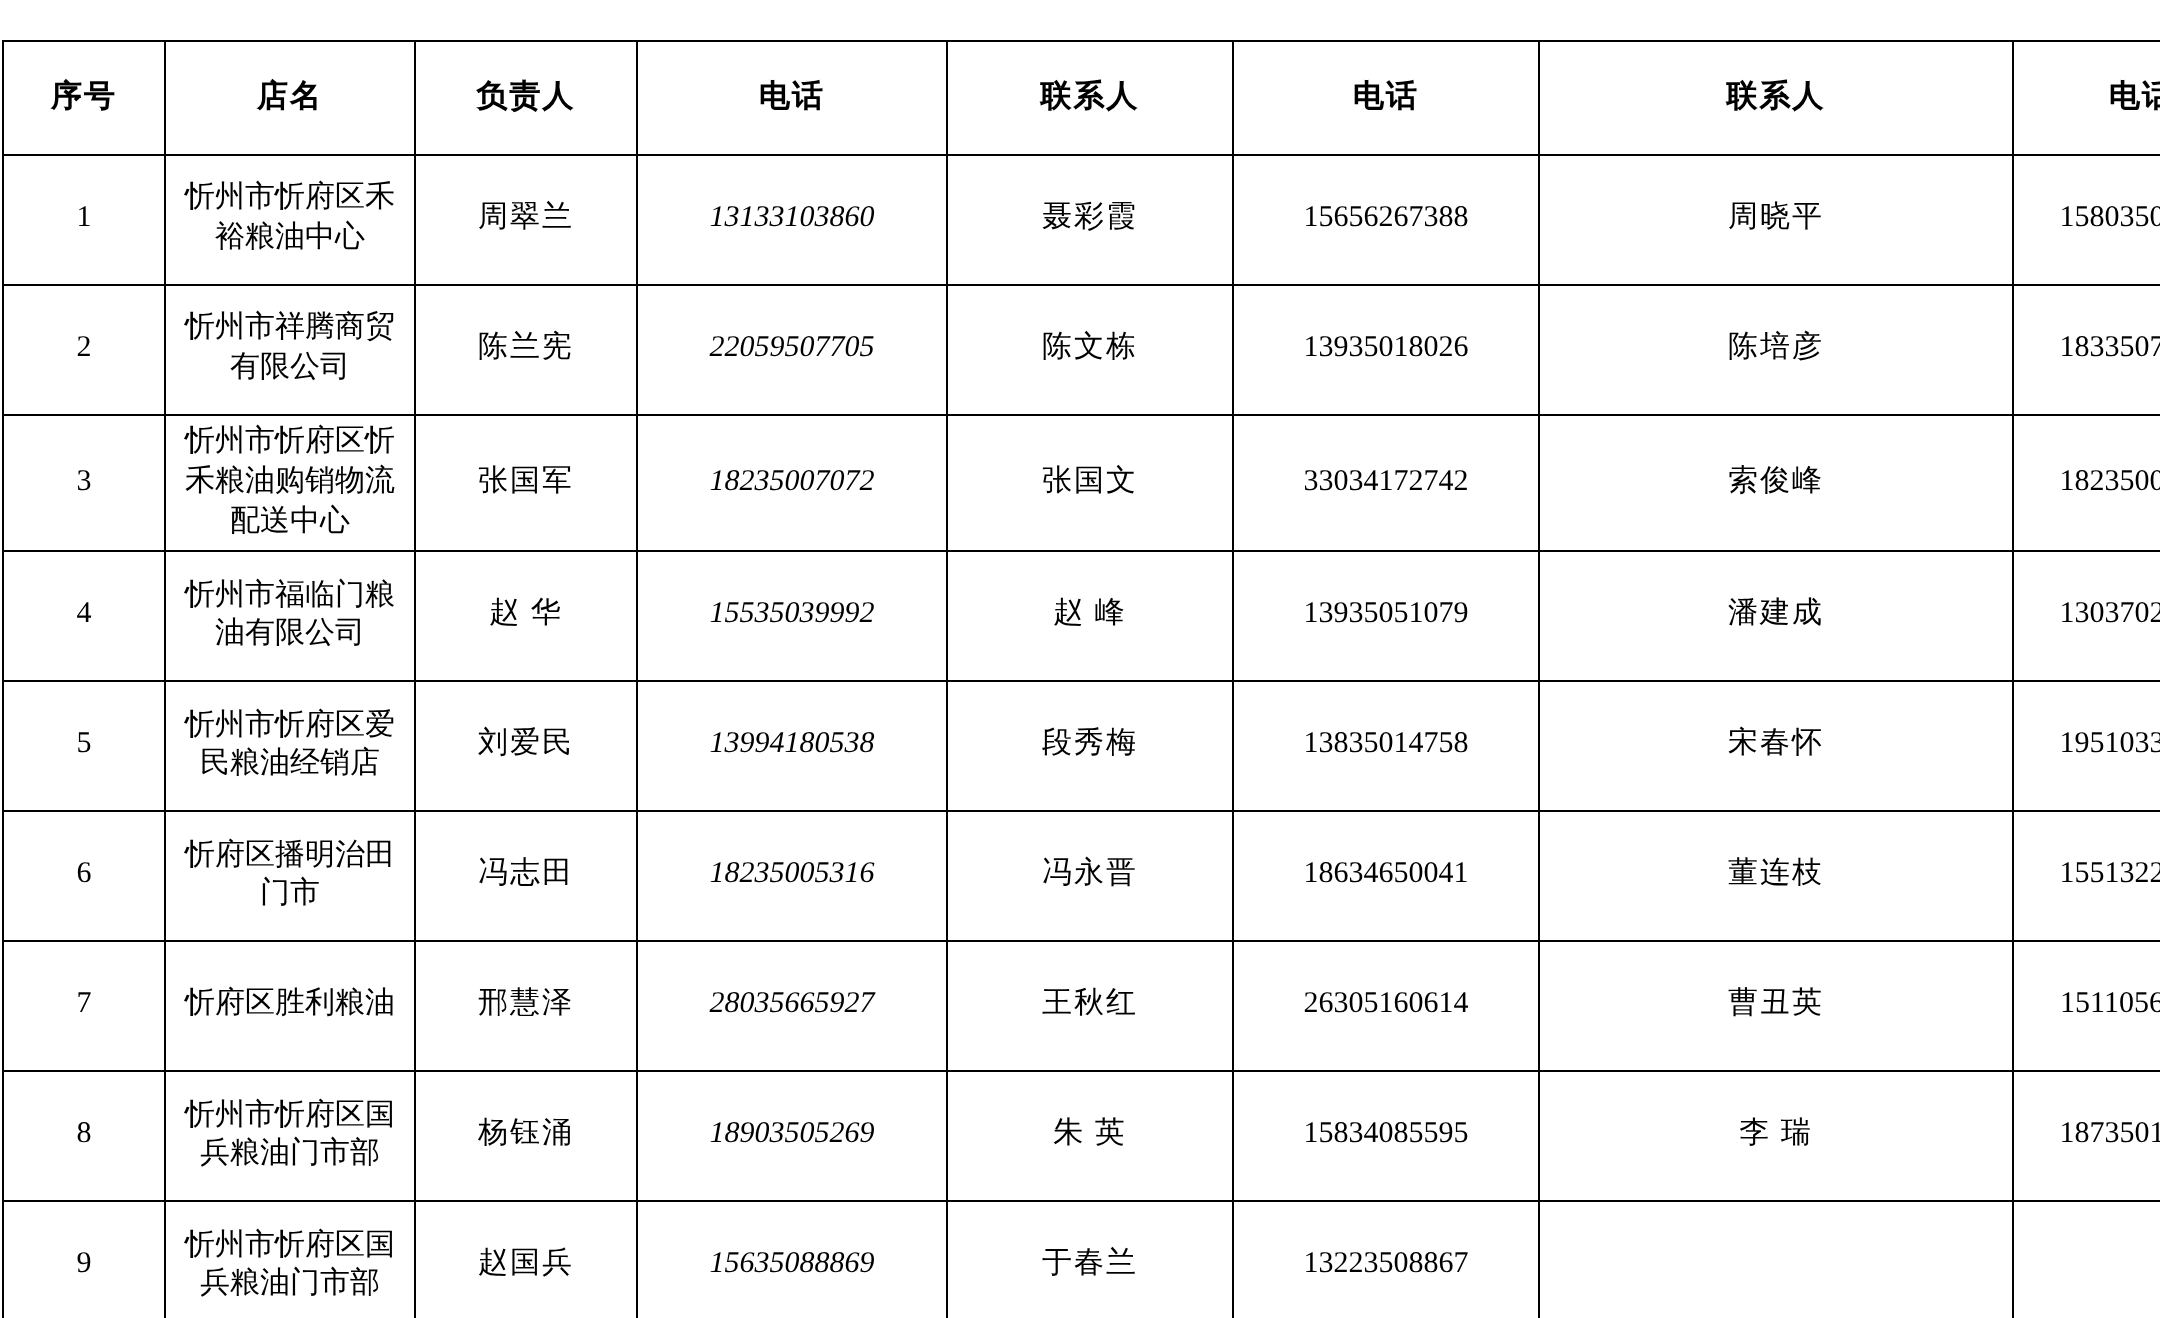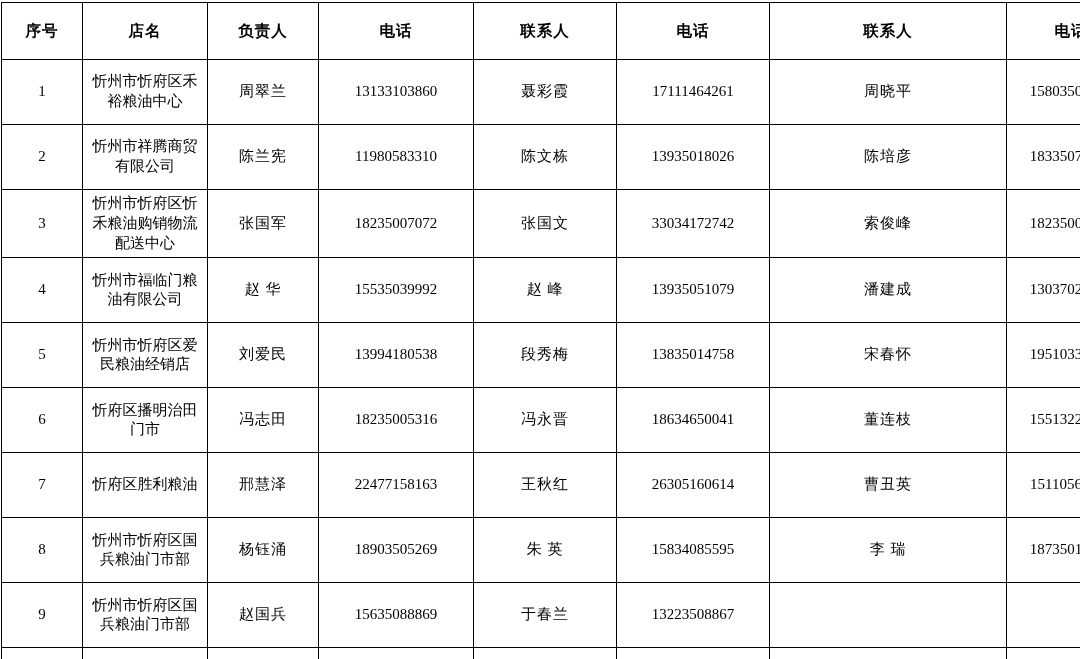--- a/index.html
+++ b/index.html
@@ -11,21 +11,21 @@
     width: 1080px;
     height: 659px;
     font-family: "Liberation Serif", "DejaVu Serif", serif;
     color: #000000;
     overflow: hidden;
   }
   #sheet {
     width: 1080px;
     height: 659px;
     box-sizing: border-box;
-    padding: 2px 1px 0 1px;
+    padding: 20px 1px 0 1px;
   }
   table.data-table {
     width: 1078px;
     border-collapse: collapse;
     table-layout: fixed;
     border: 1.5px solid #000;
   }
   table.data-table th,
   table.data-table td {
     border: 1px solid #000;
@@ -43,21 +43,21 @@
     font-size: 15.5px;
     letter-spacing: 1px;
   }
   table.data-table tbody td {
     height: 56px;
     font-weight: normal;
   }
   td.col-idx   { width: 74px; }
   td.col-store { width: 118px; letter-spacing: 0px; }
   td.col-owner { width: 104px; letter-spacing: 1px; }
-  td.col-tel1  { width: 148px; }
+  td.col-tel1  { width: 148px; font-style: italic; }
   td.col-ct1   { width: 136px; letter-spacing: 1px; font-family: Liberation Serif, serif; }
   td.col-tel2  { width: 146px; }
   td.col-ct2   { width: 230px; letter-spacing: 1px; }
   td.col-tel3  { width: 122px; }
 
   th.col-idx   { width: 74px; }
   th.col-store { width: 118px; }
   th.col-owner { width: 104px; }
   th.col-tel1  { width: 148px; }
   th.col-ct1   { width: 136px; }
@@ -84,29 +84,29 @@
         <th class="col-tel3">电话</th>
       </tr>
     </thead>
     <tbody>
       <tr>
         <td class="col-idx num">1</td>
         <td class="col-store">忻州市忻府区禾裕粮油中心</td>
         <td class="col-owner">周翠兰</td>
         <td class="col-tel1 num">13133103860</td>
         <td class="col-ct1">聂彩霞</td>
-        <td class="col-tel2 num">17111464261</td>
+        <td class="col-tel2 num">15656267388</td>
         <td class="col-ct2">周晓平</td>
         <td class="col-tel3 num">15803506138</td>
       </tr>
       <tr>
         <td class="col-idx num">2</td>
         <td class="col-store">忻州市祥腾商贸有限公司</td>
         <td class="col-owner">陈兰宪</td>
-        <td class="col-tel1 num">11980583310</td>
+        <td class="col-tel1 num">22059507705</td>
         <td class="col-ct1">陈文栋</td>
         <td class="col-tel2 num">13935018026</td>
         <td class="col-ct2">陈培彦</td>
         <td class="col-tel3 num">18335070635</td>
       </tr>
       <tr>
         <td class="col-idx num">3</td>
         <td class="col-store">忻州市忻府区忻禾粮油购销物流配送中心</td>
         <td class="col-owner">张国军</td>
         <td class="col-tel1 num">18235007072</td>
@@ -142,21 +142,21 @@
         <td class="col-tel1 num">18235005316</td>
         <td class="col-ct1">冯永晋</td>
         <td class="col-tel2 num">18634650041</td>
         <td class="col-ct2">董连枝</td>
         <td class="col-tel3 num">15513228912</td>
       </tr>
       <tr>
         <td class="col-idx num">7</td>
         <td class="col-store">忻府区胜利粮油</td>
         <td class="col-owner">邢慧泽</td>
-        <td class="col-tel1 num">22477158163</td>
+        <td class="col-tel1 num">28035665927</td>
         <td class="col-ct1">王秋红</td>
         <td class="col-tel2 num">26305160614</td>
         <td class="col-ct2">曹丑英</td>
         <td class="col-tel3 num">15110567015</td>
       </tr>
       <tr>
         <td class="col-idx num">8</td>
         <td class="col-store">忻州市忻府区国兵粮油门市部</td>
         <td class="col-owner">杨钰涌</td>
         <td class="col-tel1 num">18903505269</td>

